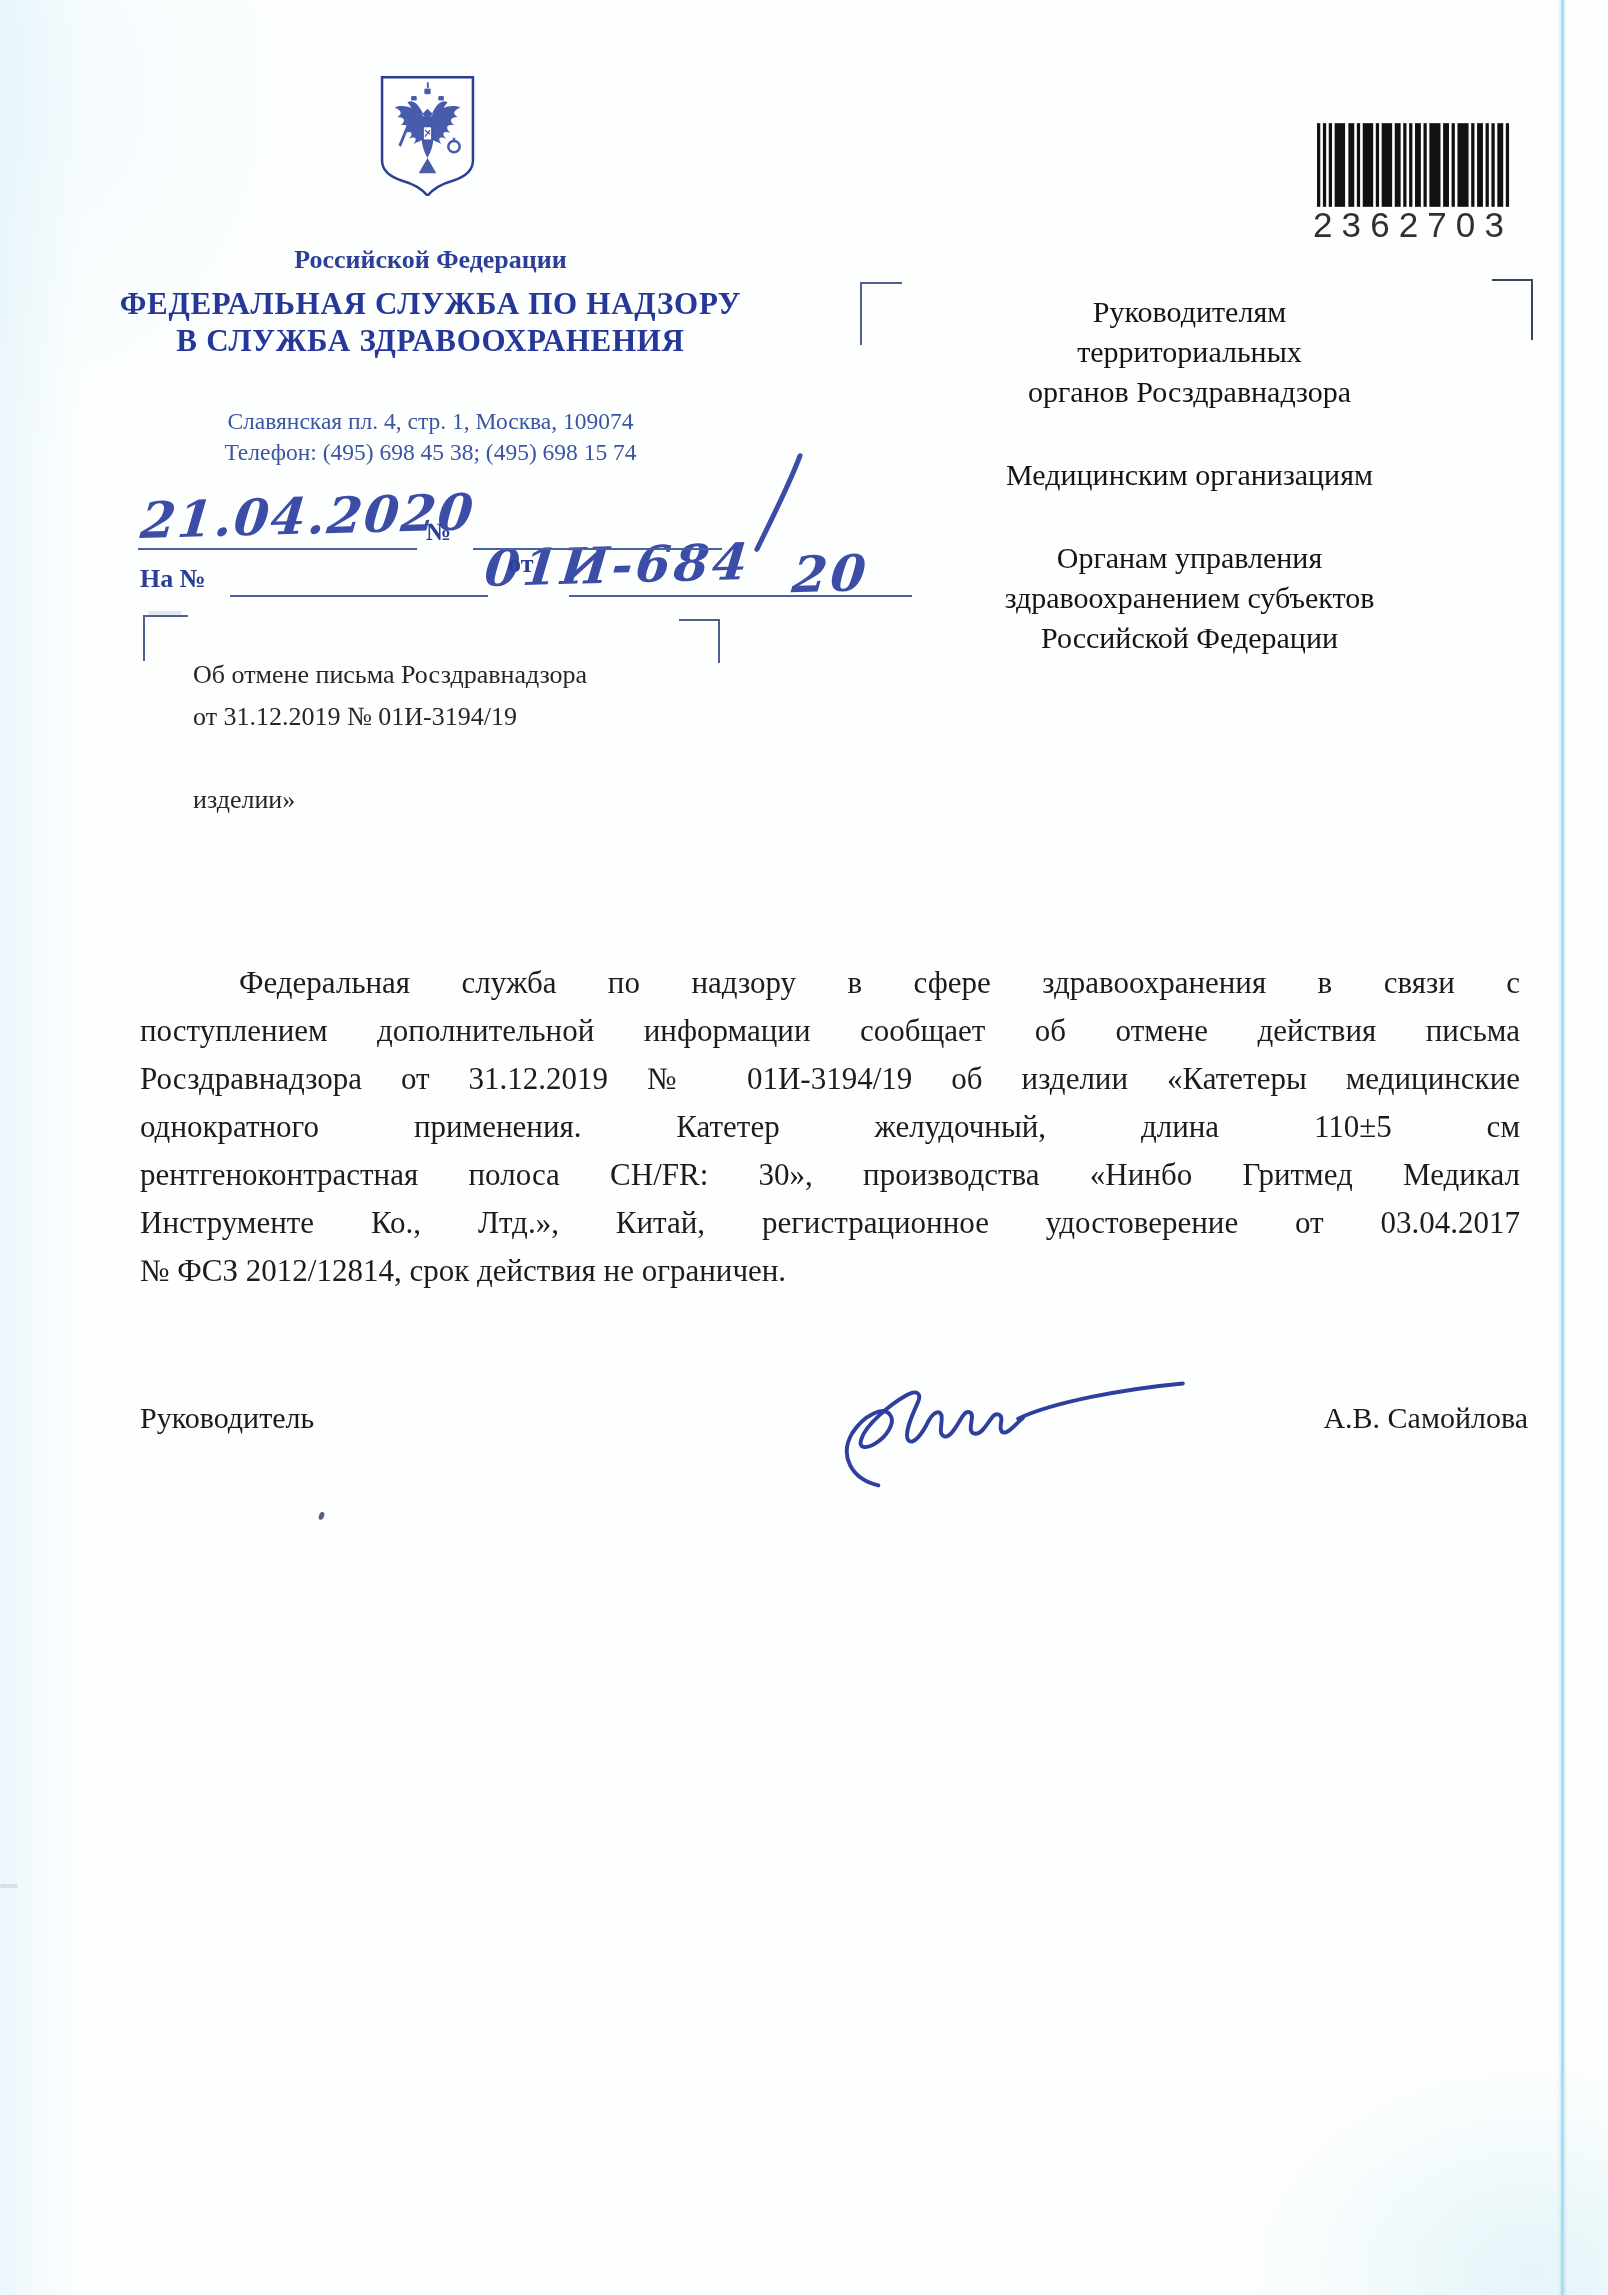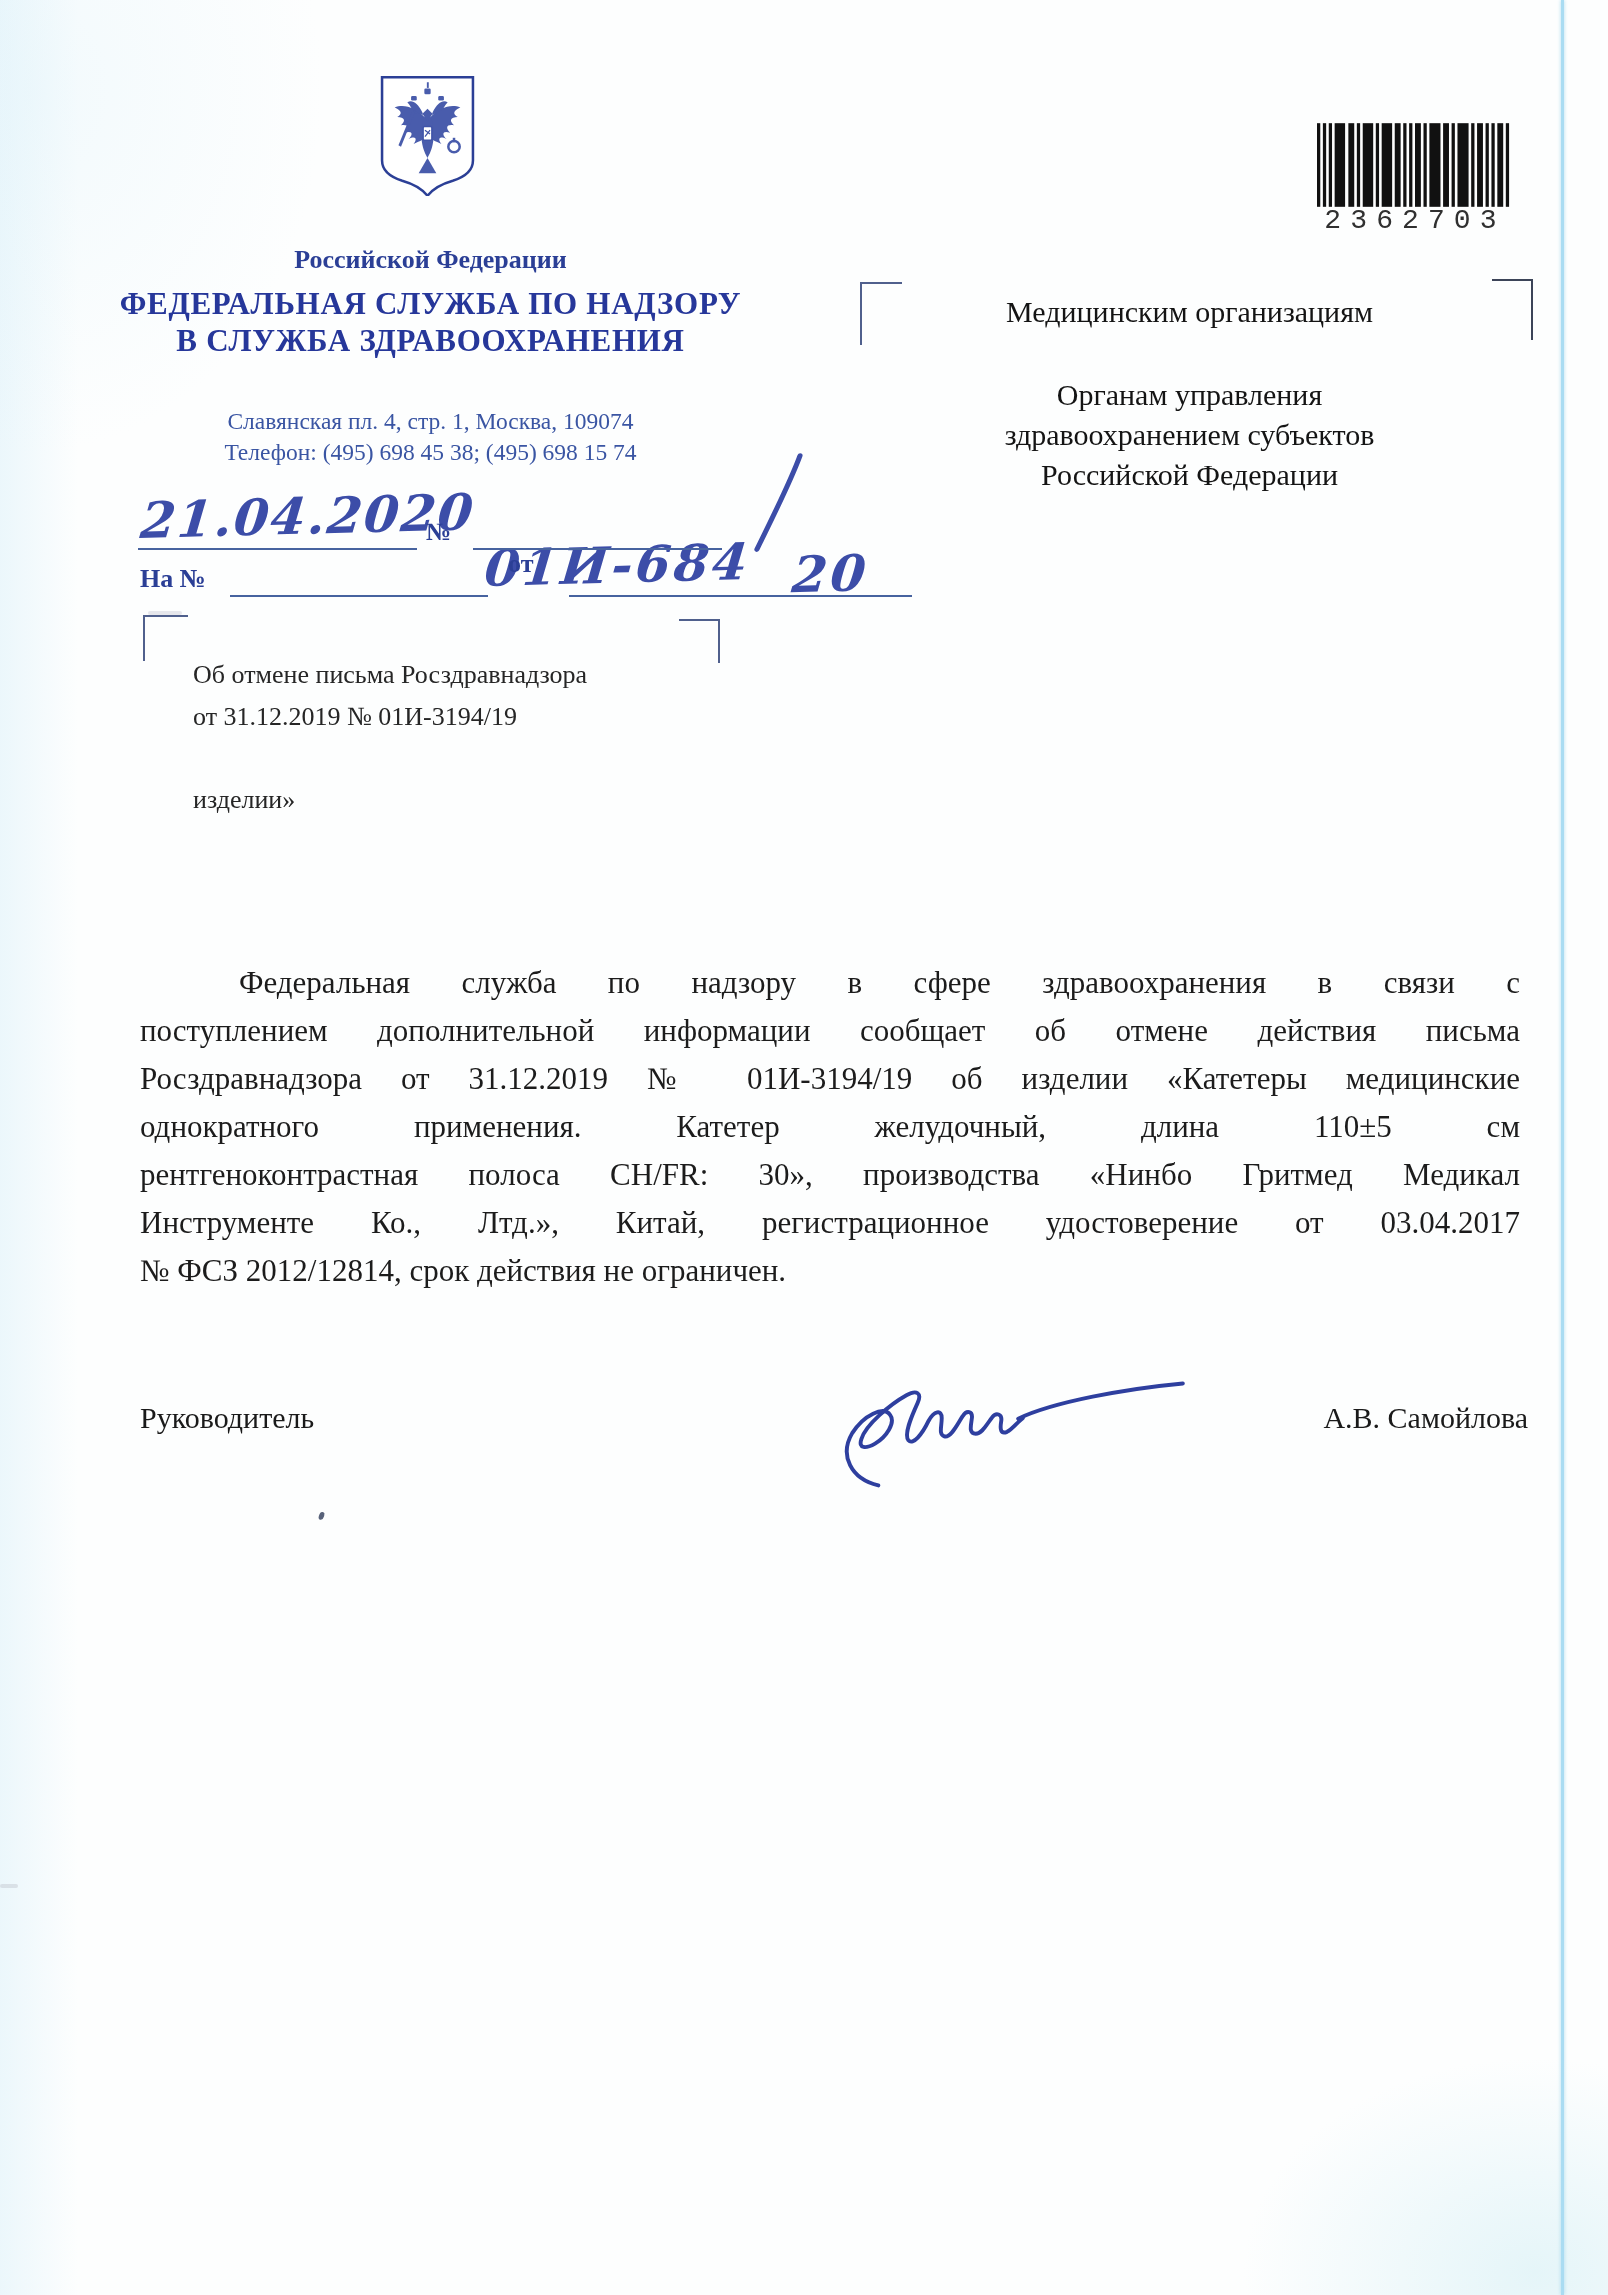--- a/index.html
+++ b/index.html
@@ -51,23 +51,23 @@
   .recip-line{font-size:30px;line-height:40px;}
   
   .body-block{left:140px;top:959px;width:1380px;color:#1c1c1c;}
   .body-line{font-size:31px;line-height:48px;height:48px;
     text-align:justify;text-align-last:justify;white-space:normal;overflow:hidden;}
   .body-line.first{padding-left:99px;width:1281px;}
   .body-line.last{text-align:center;text-align-last:left;}
   
   .sig-label{font-size:30px;color:#1a1a1a;}
   
-  .barcode-digits{left:1313px;top:205px;width:204px;text-align:center;
-    font-family:Liberation Mono, monospace;
-    font-size:28px;letter-spacing:9.1px;color:#303030;}
+  .barcode-digits{left:1313px;top:205px;width:204px;text-align:left;
+    font-family:Liberation Sans, sans-serif;
+    font-size:35px;letter-spacing:9.1px;color:#303030;}
   .ink-dot{left:319px;top:1512px;width:5.2px;height:7.8px;background:#3b4663;
     border-radius:50% 40% 60% 50%;opacity:.85;transform:rotate(18deg);}
 </style>
 </head>
 <body>
 
 <div class="page noint">
 
   <div class="abs tint-left"></div>
   <div class="abs tint-top-left"></div>
@@ -158,20 +158,25 @@
   <div class="abs bk-tr" style="left:679px;top:619px;width:39px;height:42px;"></div>
   <div class="abs bk-tl" style="left:860px;top:282px;width:40px;height:61px;"></div>
   <div class="abs bk-dark-tr" style="left:1492px;top:279px;width:39px;height:59px;"></div>
 
   <div class="abs subject-line" style="left:193px;top:654px;">Об отмене письма Росздравнадзора</div>
   <div class="abs subject-line" style="left:193px;top:696px;">от 31.12.2019 № 01И-3194/19</div>
   <div class="abs subject-line" style="left:193px;top:779px;">изделии»</div>
 
   <div class="abs recipients">
     <div class="recip-group">
+      <div class="recip-line">Руководителям</div>
+      <div class="recip-line">территориальных</div>
+      <div class="recip-line">органов Росздравнадзора</div>
+    </div>
+    <div class="recip-group">
       <div class="recip-line">Медицинским организациям</div>
     </div>
     <div class="recip-group">
       <div class="recip-line">Органам управления</div>
       <div class="recip-line">здравоохранением субъектов</div>
       <div class="recip-line">Российской Федерации</div>
     </div>
   </div>
 
   <div class="abs body-block">

